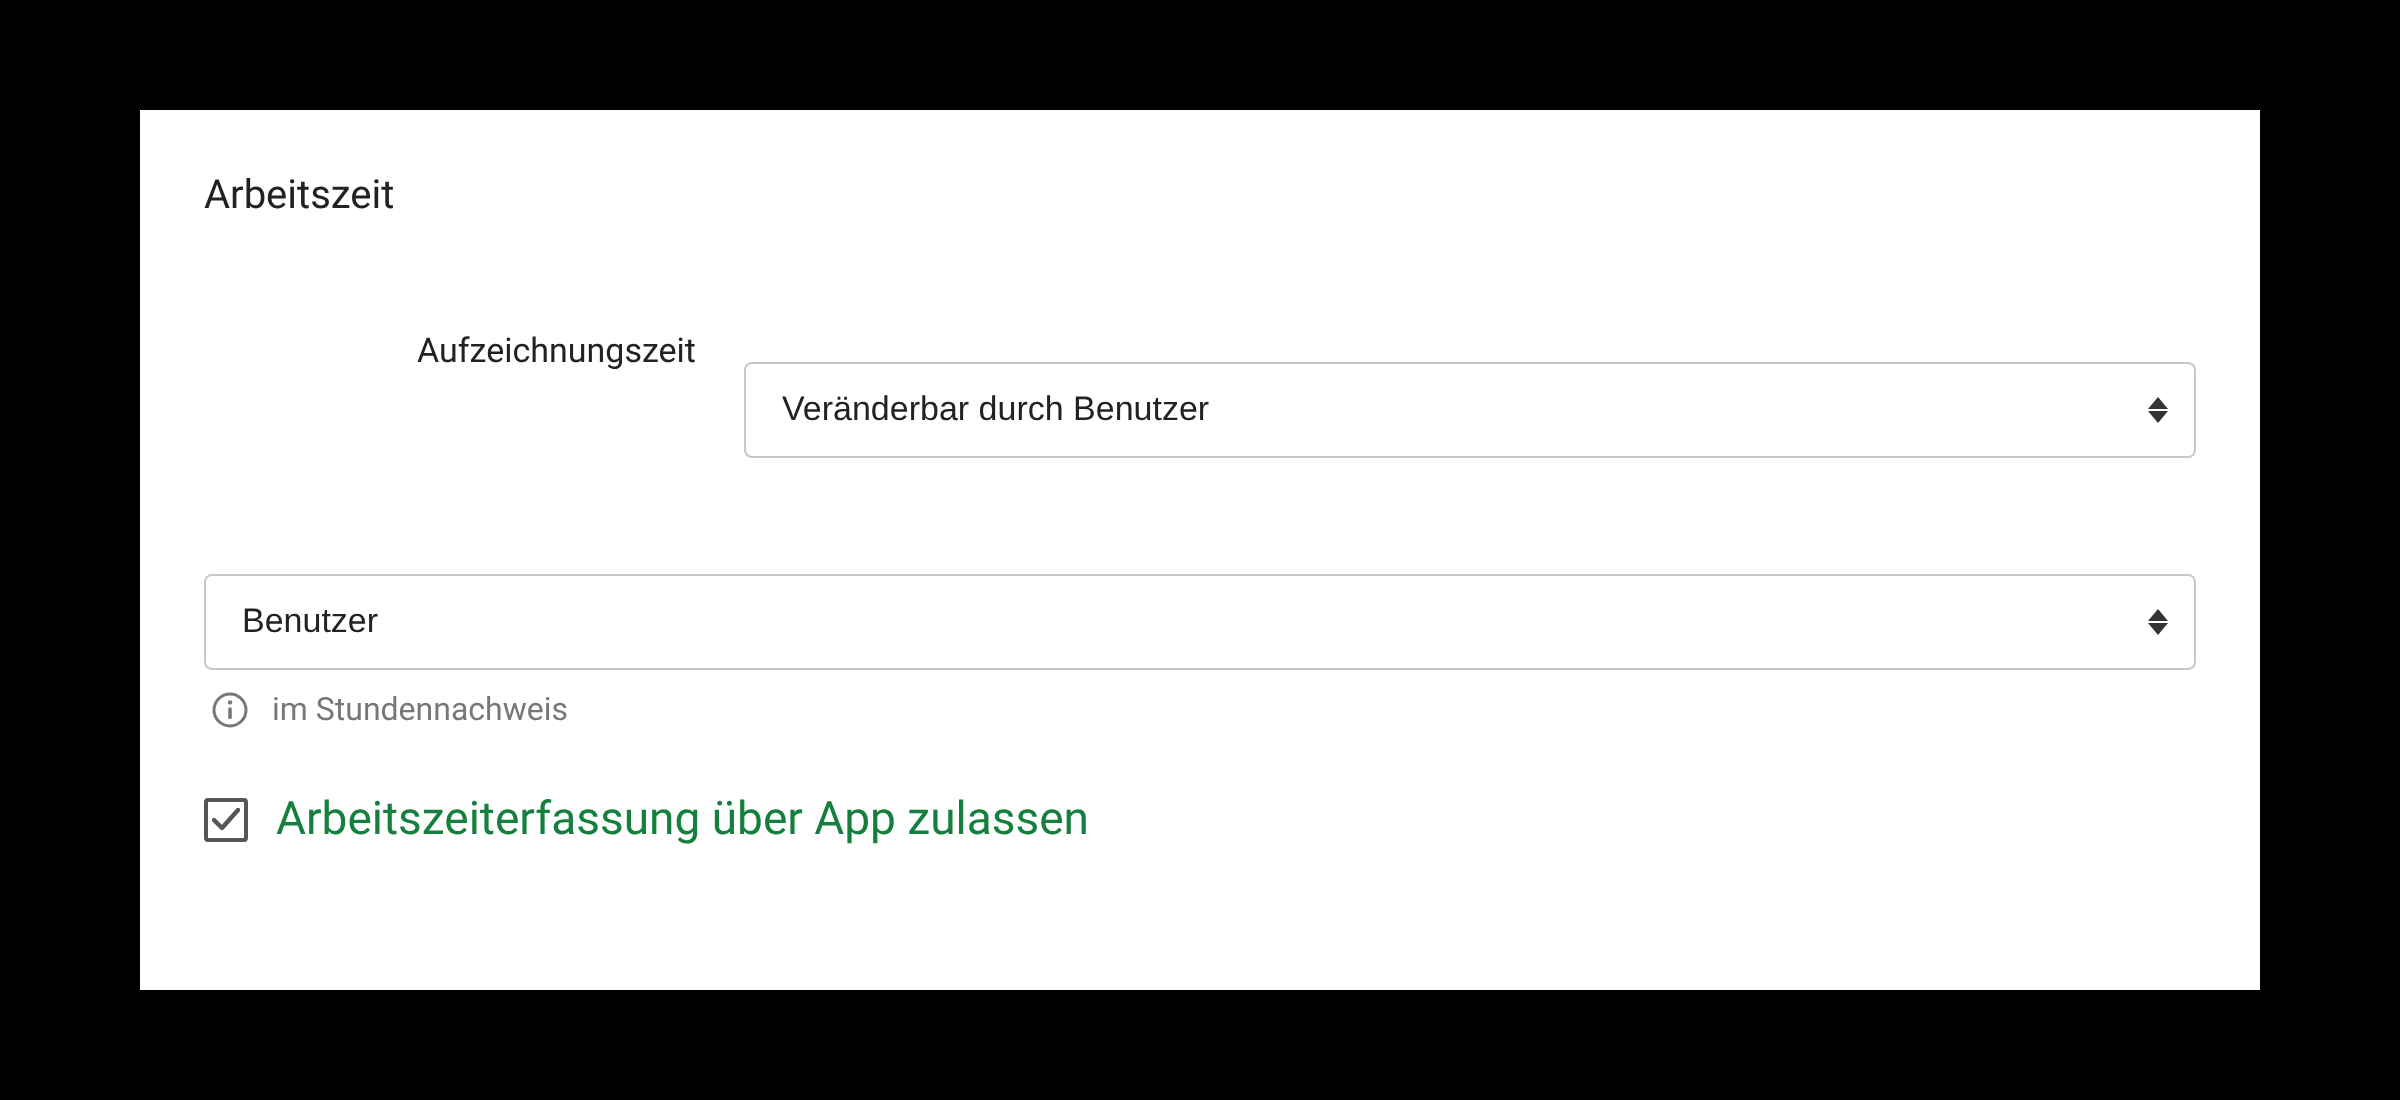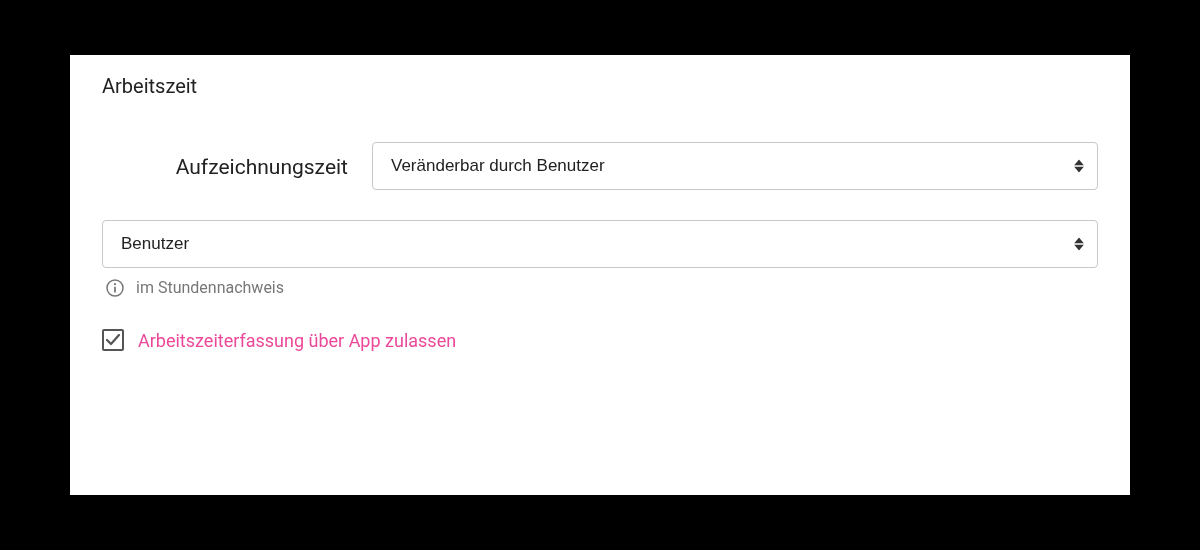--- a/index.html
+++ b/index.html
@@ -13,46 +13,47 @@
       width: 1200px;
       height: 550px;
       display: flex;
       align-items: center;
       justify-content: center;
     }
     .panel {
       background: #ffffff;
       width: 1060px;
       height: 440px;
-      padding: 19px 32px;
+      padding: 30px 32px;
     }
     .section-title {
       font-size: 20px;
       font-weight: 400;
       color: #222;
       margin-bottom: 44px;
     }
     .form-row {
       display: flex;
       align-items: flex-start;
       margin-bottom: 30px;
     }
     .form-label {
       width: 270px;
       text-align: right;
       padding-right: 24px;
       padding-top: 13px;
-      font-size: 21px;
+      font-size: 17px;
       color: #222;
       flex-shrink: 0;
     }
     .form-control-wrap {
       flex: 1;
       display: flex;
       flex-direction: column;
+      margin-top: 28px;
     }
     .select-wrap {
       position: relative;
       width: 100%;
     }
     .select {
       width: 100%;
       height: 48px;
       border: 1px solid #c8c8c8;
       border-radius: 4px;
@@ -107,22 +108,22 @@
       display: flex;
       align-items: center;
       justify-content: center;
       cursor: pointer;
       flex-shrink: 0;
     }
     .checkbox svg {
       display: block;
     }
     .checkbox-label {
-      font-size: 18px;
-      color: #ec4899;
+      font-size: 23px;
+      color: #15803d;
       cursor: pointer;
     }
   </style>
 </head>
 <body>
 
 <div class="panel">
 
   <h2 class="section-title">Arbeitszeit</h2>
 

